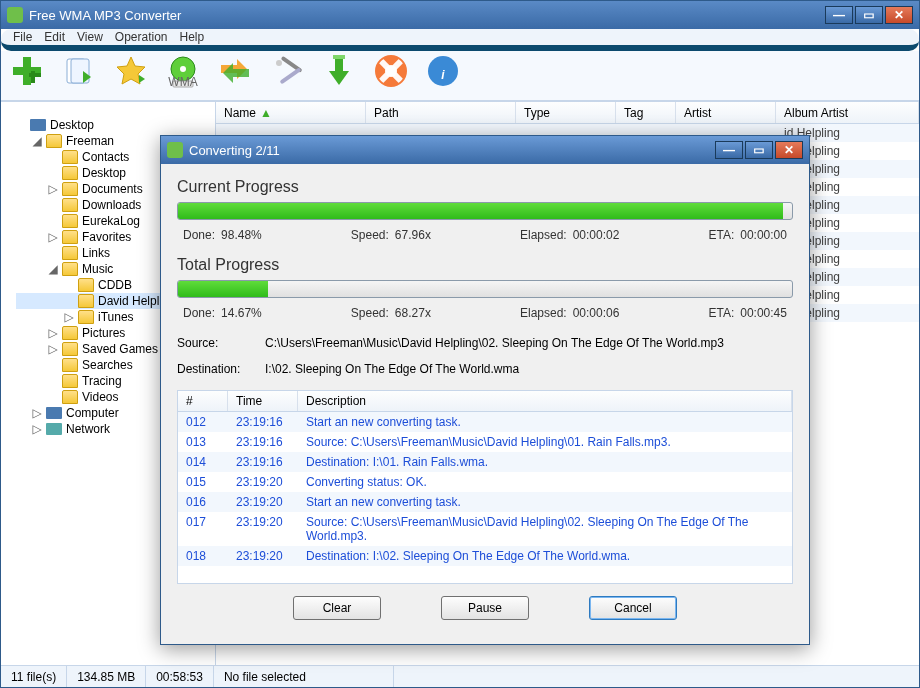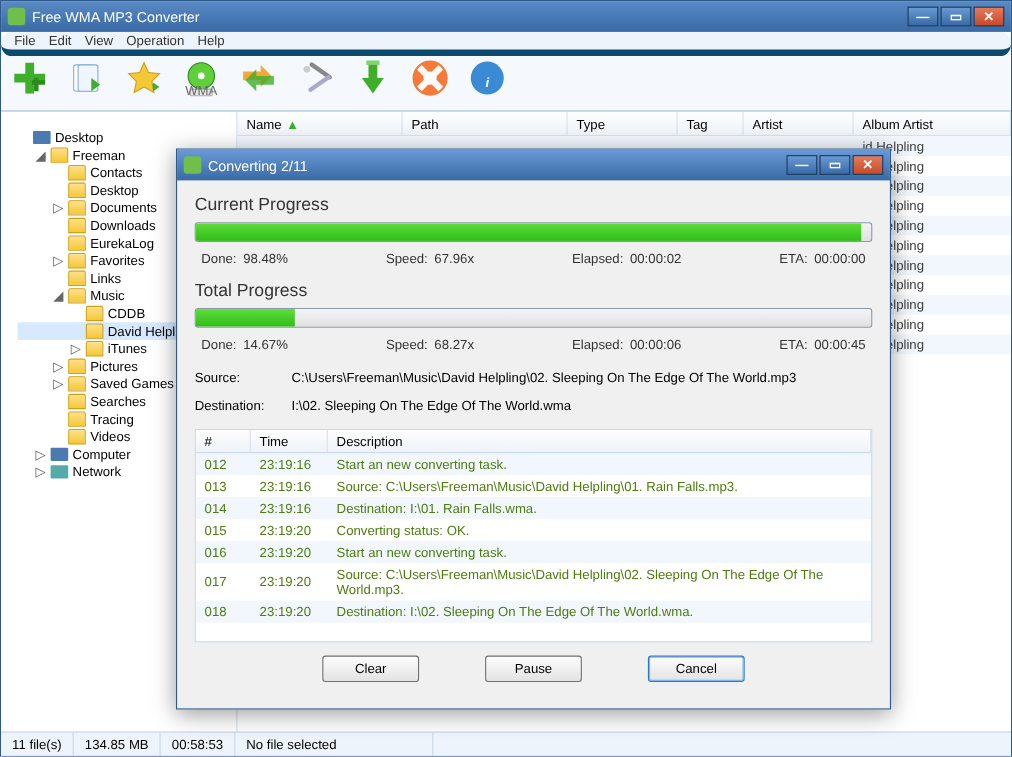--- a/index.html
+++ b/index.html
@@ -48,21 +48,21 @@
 .stats { display:flex; justify-content:space-between; padding:2px 6px 10px; }
 .stats span { color:#333; }
 .stats .lab { color:#333; margin-right:6px; }
 .srcline { display:flex; gap:18px; margin:6px 0; }
 .srcline .lab { width:70px; }
 
 .logtable { flex:1; border:1px solid #c7d6e9; background:#fff; margin-top:8px; overflow:auto; }
 .loghead { display:flex; background:linear-gradient(#fdfefe,#eef3f9); border-bottom:1px solid #c7d6e9; position:sticky; top:0; }
 .loghead > div, .logrow > div { padding:3px 8px; }
 .loghead > div { border-right:1px solid #d7e0ec; }
-.logrow { display:flex; color:#4d7c0f;align-items:center; }
+.logrow { display:flex; color:#1d4ed8; }
 .logrow:nth-child(odd){ background:#f2f7fd; }
 .col-n{width:50px;} .col-t{width:70px;} .col-d{flex:1;}
 
 .dlg-buttons { display:flex; justify-content:center; gap:60px; padding:12px 0 14px; }
 .btn { width:88px; height:24px; border:1px solid #707070; border-radius:3px; background:linear-gradient(#fdfdfd,#e3e3e3); cursor:pointer; }
 .btn.primary { border-color:#2e7ac0; box-shadow:0 0 0 1px #7ab6f0 inset; }
 </style>
 </head>
 <body>
 

